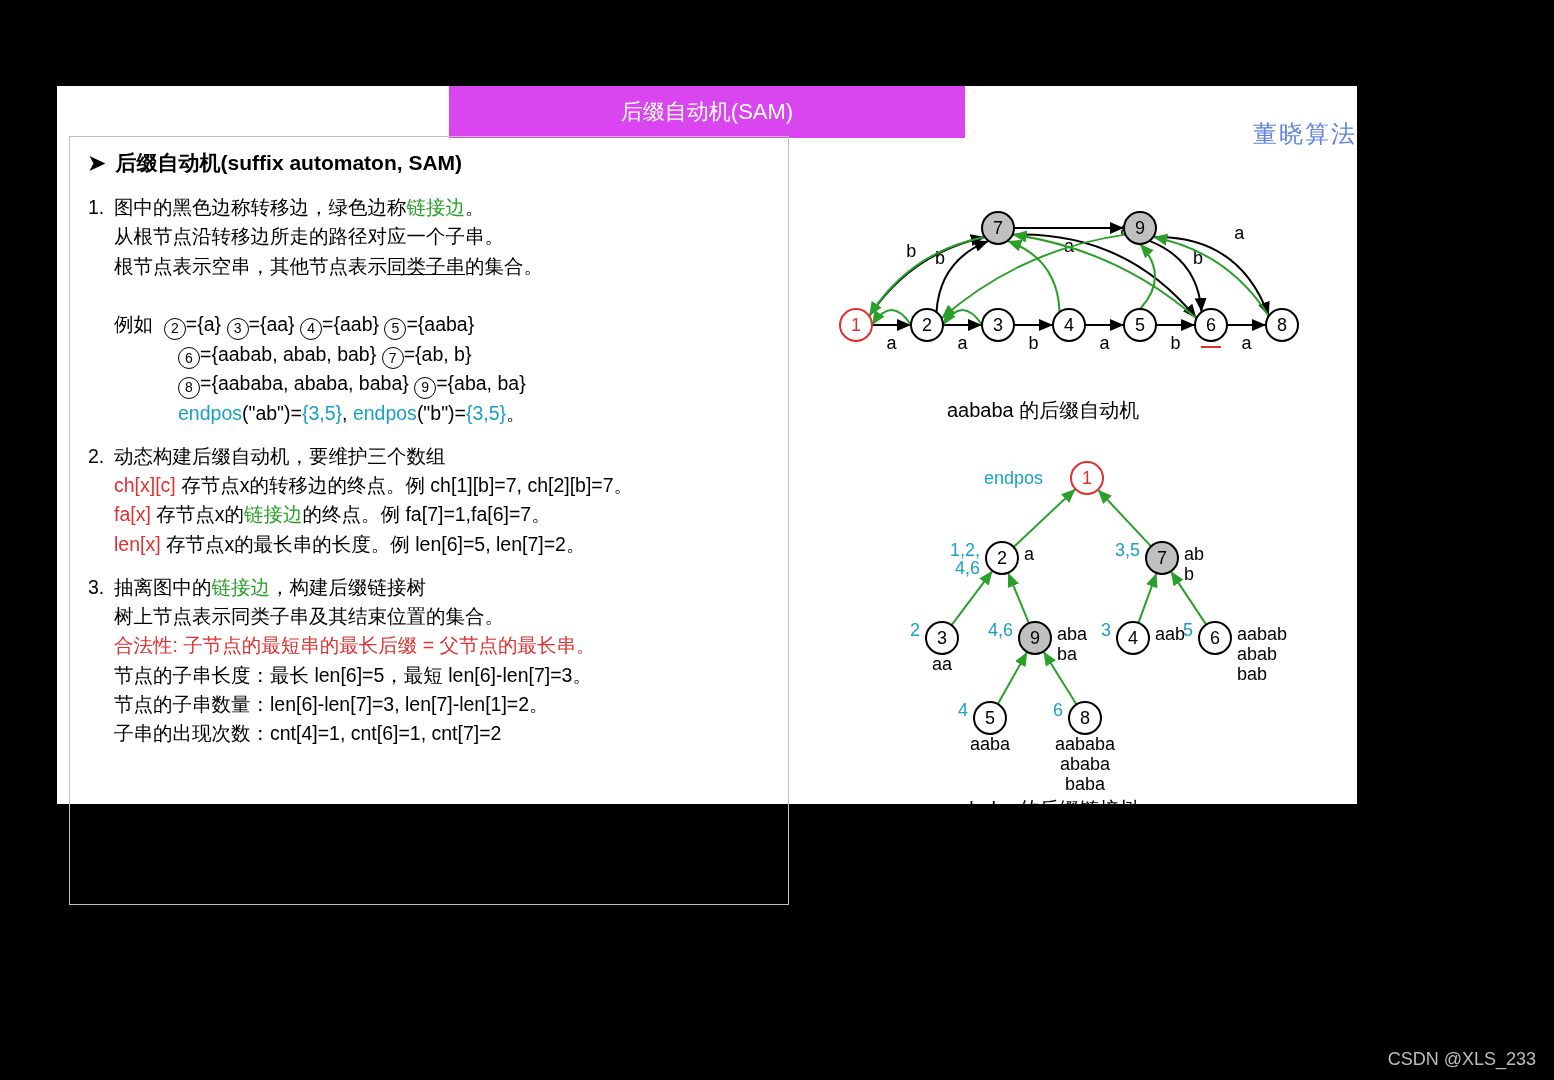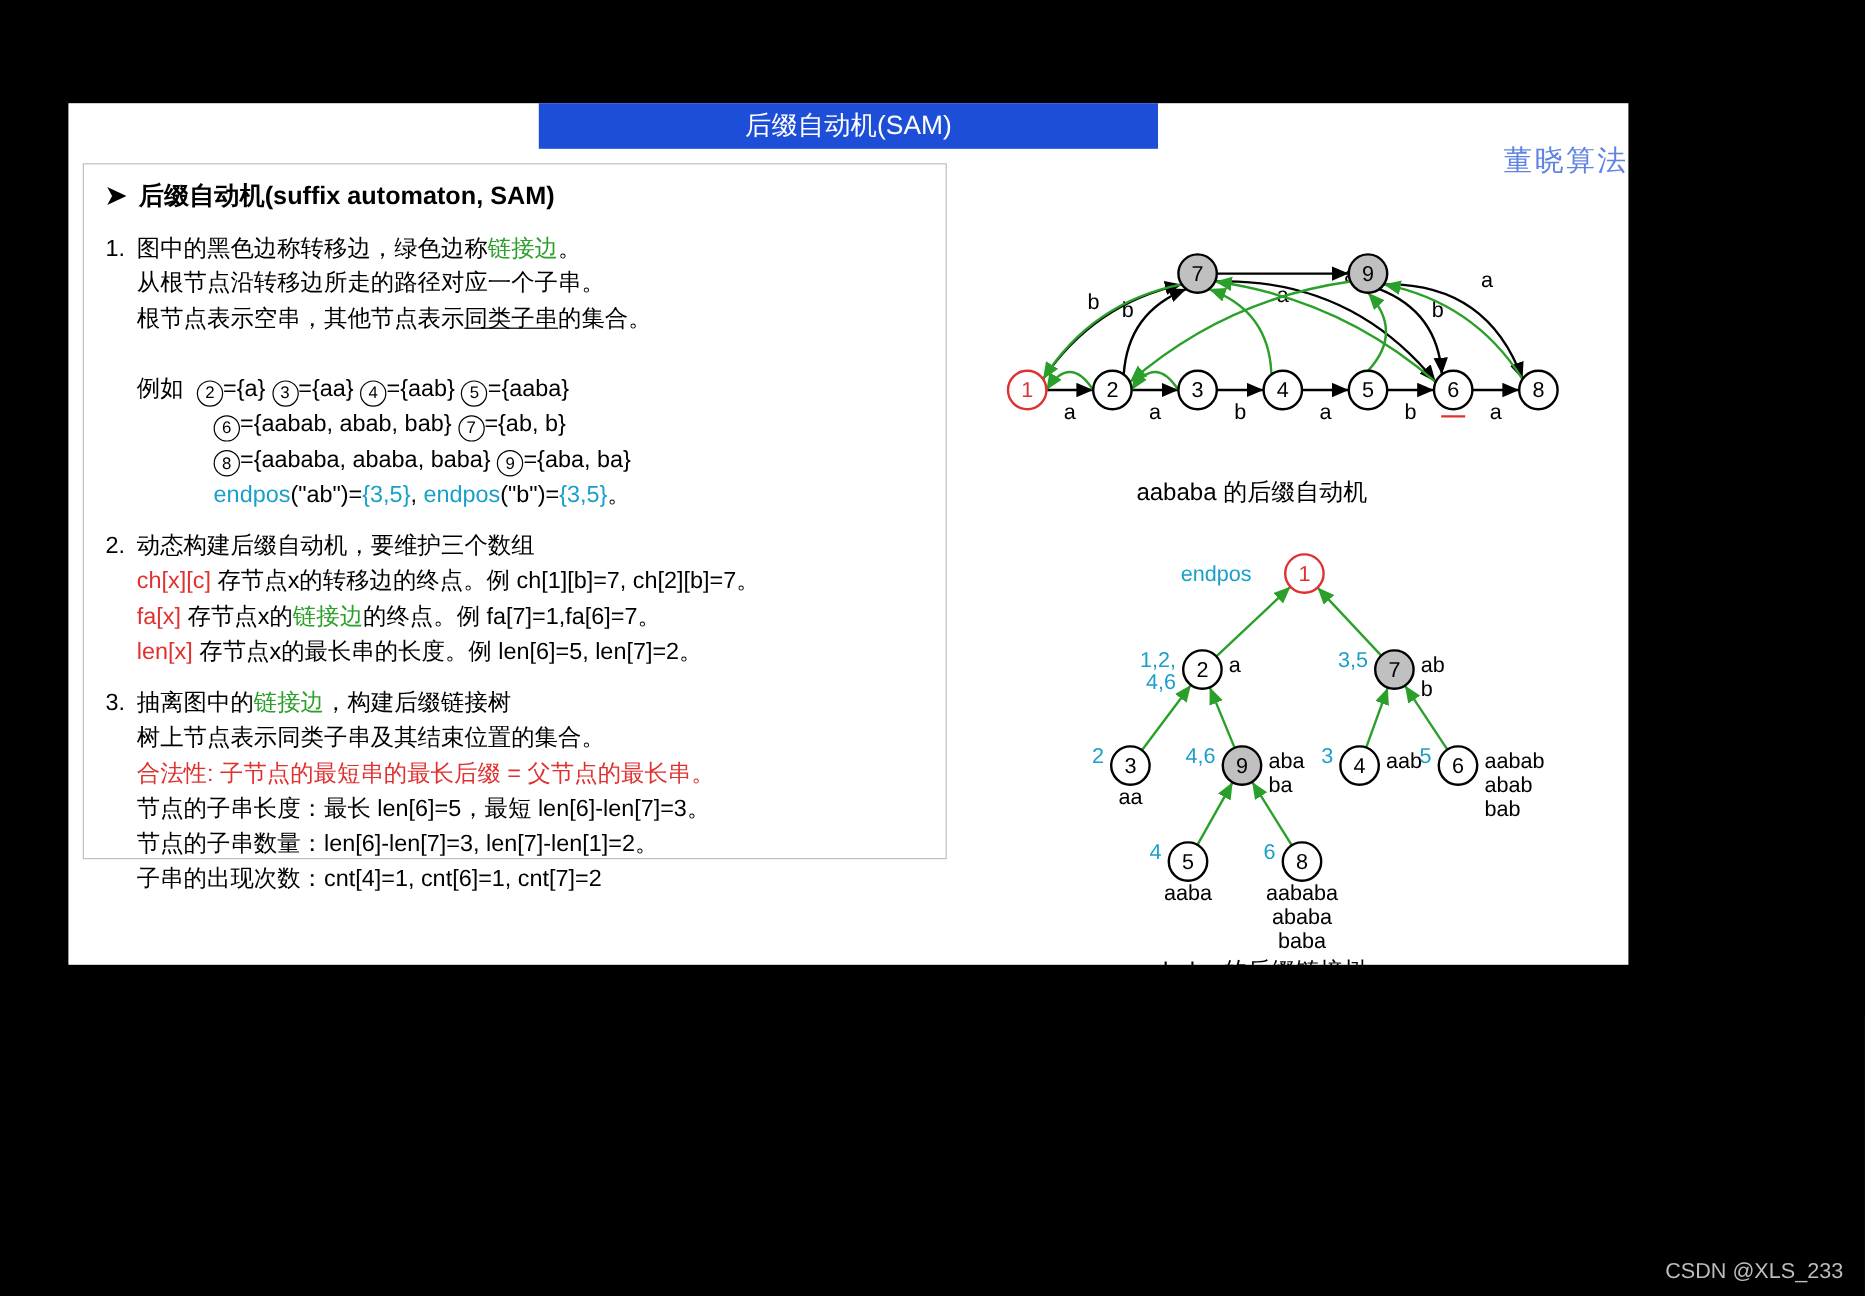--- a/index.html
+++ b/index.html
@@ -1,19 +1,19 @@
 <!DOCTYPE html>
 <html><head>
 <meta charset="utf-8">
 <style>
   html,body{margin:0;padding:0;width:1554px;height:1080px;background:#000;font-family:"Microsoft YaHei","Helvetica Neue",Arial,sans-serif;overflow:hidden}
   .stage{position:absolute;left:57px;top:86px;width:1300px;height:718px;background:#fff}
-  .titlebar{position:absolute;left:392px;top:0;width:516px;height:38px;background:#1d4ed8;color:#fff;display:flex;align-items:center;justify-content:center;font-size:22px}
+  .titlebar{position:absolute;left:392px;top:0;width:516px;height:52px;background:#d946ef;color:#fff;display:flex;align-items:center;justify-content:center;font-size:22px}
   .watermark{position:absolute;right:0;top:32px;color:#1d4ed8;font-size:24px;opacity:.7;letter-spacing:2px}
-  .panel{position:absolute;left:12px;top:50px;width:720px;height:580px;border:1px solid #bfbfbf;padding:12px 18px;box-sizing:border-box}
+  .panel{position:absolute;left:12px;top:50px;width:720px;height:769px;border:1px solid #bfbfbf;padding:12px 18px;box-sizing:border-box}
   .h1{font-size:21px;font-weight:bold;margin-bottom:16px}
   .h1::before{content:"➤";margin-right:10px}
   .item{font-size:19.5px;line-height:1.5;margin-bottom:14px}
   .num{display:inline-block;width:26px}
   .ind{padding-left:26px}
   .b{font-weight:normal}
   .red{color:#e03030}
   .grn{color:#2aa02a}
   .cyan{color:#1aa0c8}
   .ul{text-decoration:underline}

